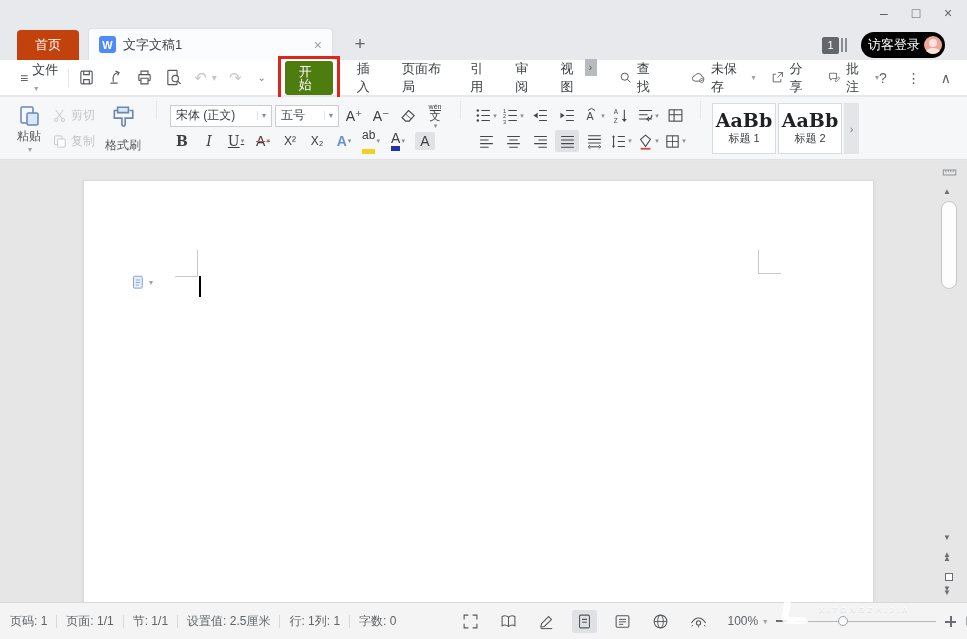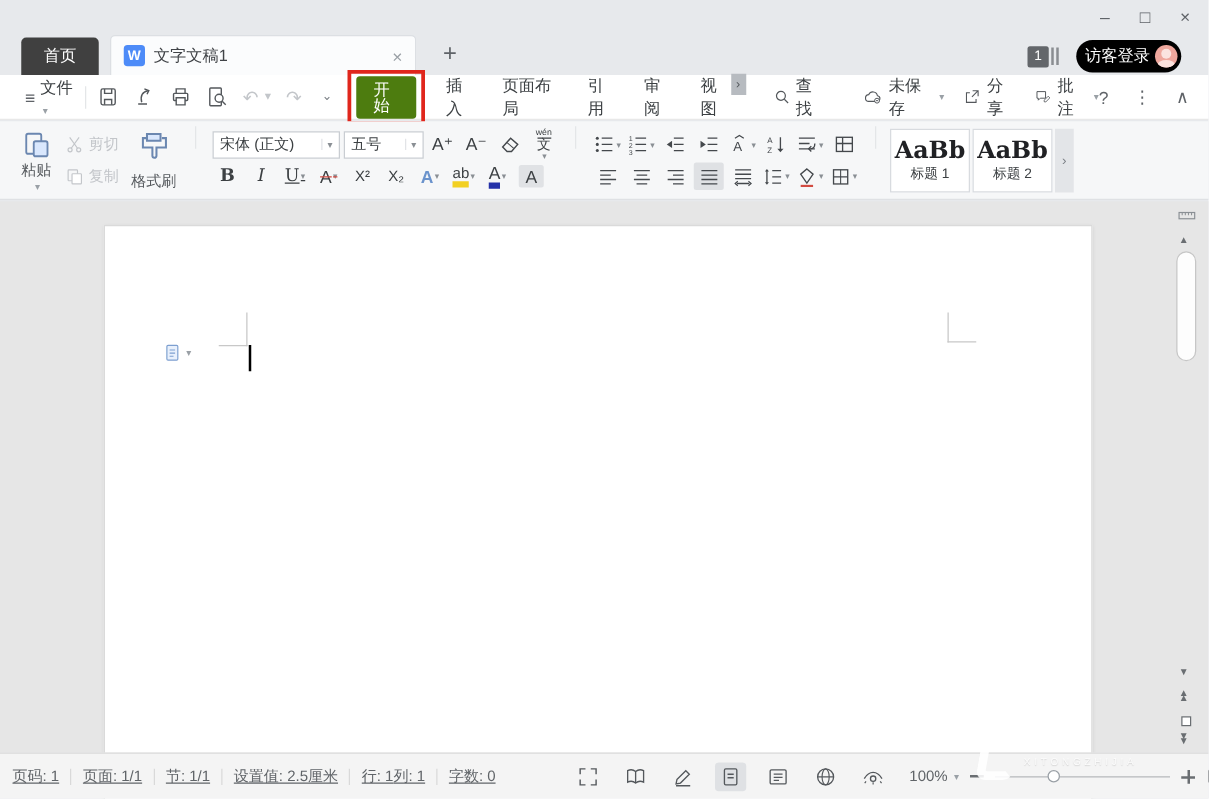--- a/index.html
+++ b/index.html
@@ -7,21 +7,21 @@
   body { font-family:"Liberation Sans","DejaVu Sans",sans-serif; }
   .app { position:relative; width:967px; height:639px; background:#e7e9ec; overflow:hidden; }
 
   
   .titlebar { position:absolute; top:0; left:0; right:0; height:28px; }
   .winctl { position:absolute; right:10px; top:4px; display:flex; gap:14px; color:#5f6368; font-size:14px; }
   .winctl span { width:18px; height:18px; display:flex; align-items:center; justify-content:center; cursor:default; }
 
   
   .tabbar { position:absolute; top:28px; left:0; right:0; height:32px; }
-  .tab-home { position:absolute; left:17px; top:2px; width:62px; height:30px; background:#404040; color:#fff;
+  .tab-home { position:absolute; left:17px; top:2px; width:62px; height:30px; background:#c2410c; color:#fff;
     border-radius:4px 4px 0 0; font-size:13px; display:flex; align-items:center; justify-content:center; }
   .tab-doc { position:absolute; left:88px; top:0; width:245px; height:32px; background:#fbfcfd;
     border:1px solid #dcdfe3; border-bottom:none; border-radius:4px 4px 0 0; display:flex; align-items:center; padding:0 10px; gap:7px; }
   .wicon { width:17px; height:17px; background:#4d8bf8; color:#fff; border-radius:3px; font-size:11px; font-weight:bold;
     display:flex; align-items:center; justify-content:center; flex:none; }
   .tab-doc .ttl { flex:1; font-size:13px; color:#404347; }
   .tab-doc .cls { color:#9aa0a6; font-size:14px; }
   .newtab { position:absolute; left:348px; top:4px; font-size:19px; color:#5f6368; width:24px; height:24px;
     display:flex; align-items:center; justify-content:center; }
   .tr-cluster { position:absolute; right:22px; top:4px; display:flex; align-items:center; gap:14px; }
@@ -82,21 +82,21 @@
   .cb-name { width:102px; }
   .cb-size { width:64px; }
   .fbtn { min-width:24px; height:22px; display:flex; align-items:center; justify-content:center; font-size:14px; color:#3c4043; }
   .fbtn .ic { width:17px; height:17px; color:#44484c; }
   .ddx::after { content:"▾"; font-size:7px; color:#8a8f94; margin-left:1px; }
   .b-b { font-weight:bold; font-family:"DejaVu Serif",serif; }
   .b-i { font-style:italic; font-family:"DejaVu Serif",serif; }
   .b-u { text-decoration:underline; font-family:"DejaVu Serif",serif; }
   .b-strike { text-decoration:line-through; text-decoration-color:#d24b41; }
   .b-eff { color:#6b93cc; font-weight:bold; }
-  .b-hl { border-bottom:5px solid #f2d022; line-height:1; padding-bottom:1px; font-size:12px; }
+  .b-hl { border-bottom:5px solid #f2d022; line-height:1; padding-bottom:8px; font-size:12px; }
   .b-fc { border-bottom:5px solid #2431a8; line-height:1; padding-bottom:1px; }
   .b-shade { background:#e0e2e5; padding:1px 5px; border-radius:2px; }
   .pinyin { display:flex; flex-direction:column; align-items:center; line-height:1; }
   .pinyin .top { font-size:7px; color:#3c4043; }
   .pinyin .bot { font-size:11px; border-top:1px solid #3c4043; }
   .pbtn { width:24px; height:22px; display:flex; align-items:center; justify-content:center; color:#44484c; }
   .pbtn .ic { width:17px; height:17px; }
   .sel { background:#dfe1e4; border-radius:2px; }
   .stylegrp { display:flex; align-items:stretch; gap:2px; padding:2px 2px; }
   .scard { width:64px; background:#fff; border:1px solid #d8dbdf; display:flex; flex-direction:column; align-items:center; justify-content:center; gap:1px; }
@@ -127,21 +127,21 @@
   .vs-thumb { position:absolute; left:3px; top:40px; width:16px; height:88px; background:#fdfdfd; border:1px solid #c6c6c6; border-radius:8px; }
   .vs-down { position:absolute; left:5px; top:372px; font-size:8px; color:#6a6e72; }
   .dblarr { position:absolute; left:5px; display:flex; flex-direction:column; line-height:.55; font-size:8px; color:#6a6e72; }
   .vs-prev { top:392px; }
   .vs-next { top:426px; }
   .vs-obj { position:absolute; left:7px; top:412px; width:8px; height:8px; border:1px solid #6a6e72; background:#fff; }
 
   
   .statusbar { position:absolute; bottom:0; left:0; right:0; height:37px; background:#f4f4f4; border-top:1px solid #d9d9d9;
     display:flex; align-items:center; font-size:12px; color:#606468; padding-left:10px; }
-  .st { white-space:nowrap;text-decoration:underline; }
+  .st { white-space:nowrap; }
   .ssep { width:1px; height:13px; background:#d9d9d9; margin:0 9px; flex:none; }
   .stgap { width:8px; }
   .viewics { display:flex; align-items:center; gap:13px; margin-left:62px; color:#54585c; }
   .viewics .ic { width:17px; height:17px; display:block; }
   .vwrap { padding:3px 4px; border-radius:3px; display:flex; }
   .zoomg { display:flex; align-items:center; margin-left:16px; gap:9px; }
   .zlevel { display:flex; align-items:center; gap:3px; }
   .zminus { width:11px; height:2px; background:#6a6e72; }
   .ztrack { position:relative; width:140px; height:1px; background:#b5b8bb; }
   .zthumb { position:absolute; left:30%; top:-5px; width:10px; height:10px; border-radius:50%; background:#fff; border:1px solid #9aa0a6; }

